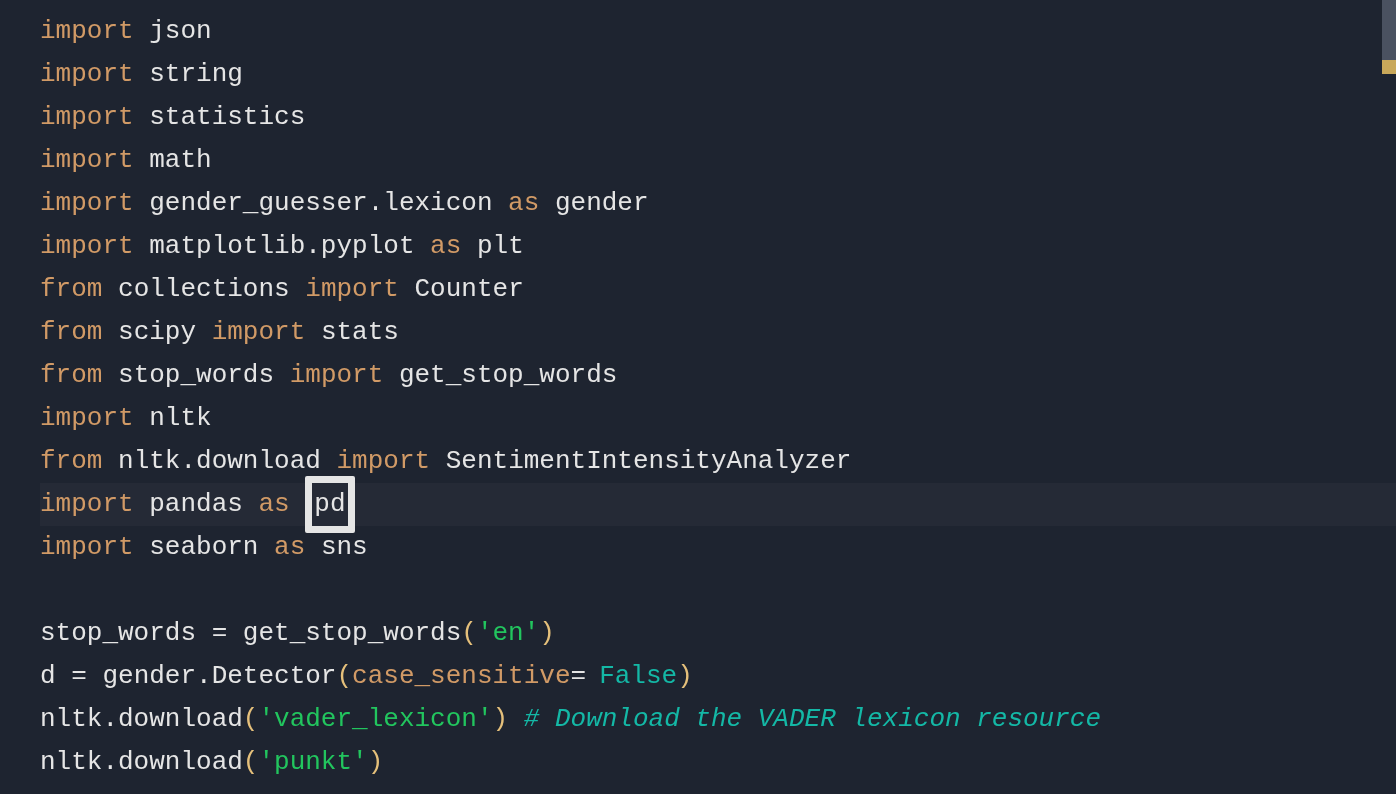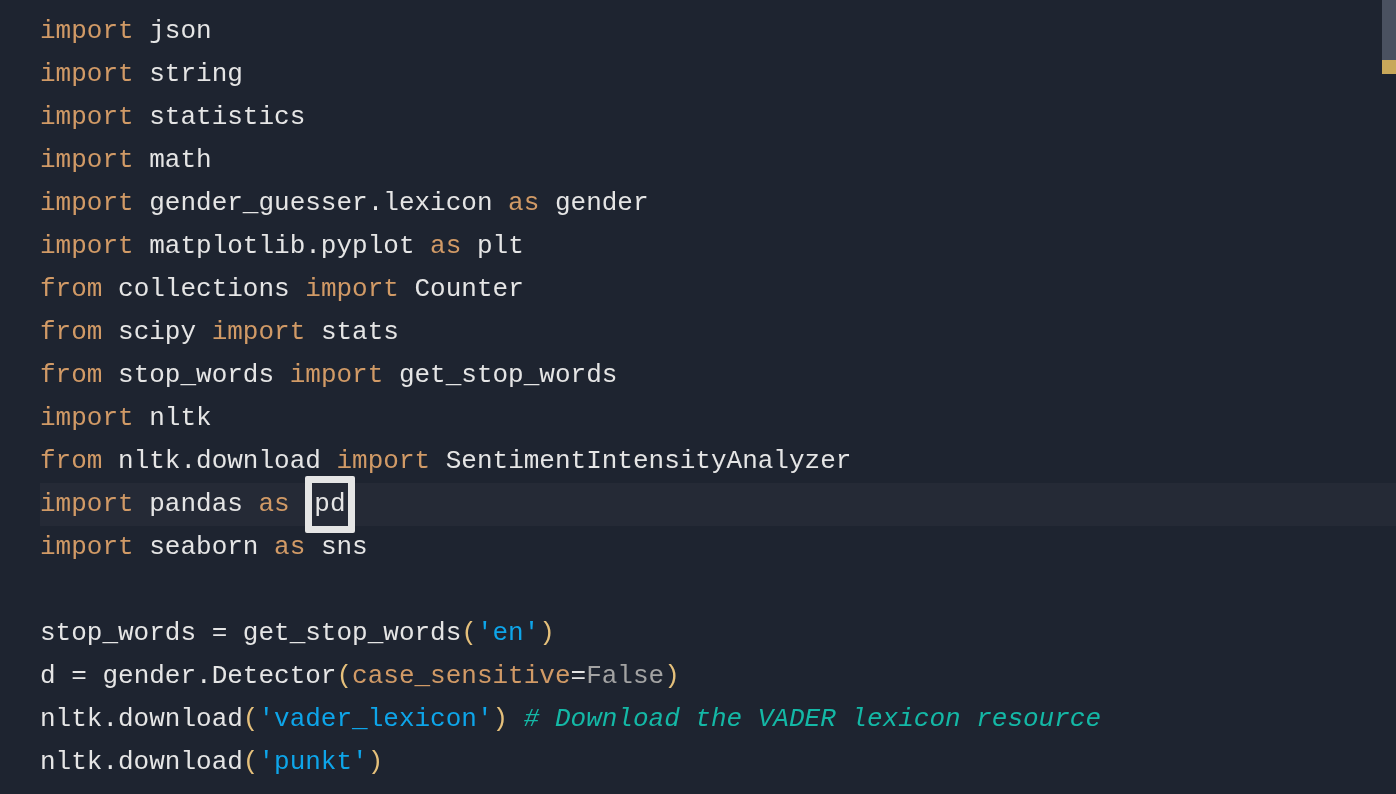--- a/index.html
+++ b/index.html
@@ -25,25 +25,25 @@
     display: flex;
     align-items: center;
   }
   .line.highlighted {
     background: rgba(255,255,255,0.03);
   }
   .kw { color: #d19a66; }
   .id { color: #e5e5e5; }
   .pl { color: #e5e5e5; }
   .arg { color: #d19a66; }
-  .str { color: #0ea5e9; }
+  .str { color: #22c55e; }
   .com { color: #14b8a6; font-style: italic; }
   .eq { color: #e5e5e5; }
   .paren-y { color: #e5c07b; }
-  .false { color: #a3a3a3; }
+  .false { color: #14b8a6; margin-left: 13px; }
   .boxed {
     border: 7px solid #e5e5e5;
     padding: 0 2px;
     border-radius: 2px;
   }
   .scrollbar-track {
     position: absolute;
     right: 0;
     top: 0;
     width: 14px;

